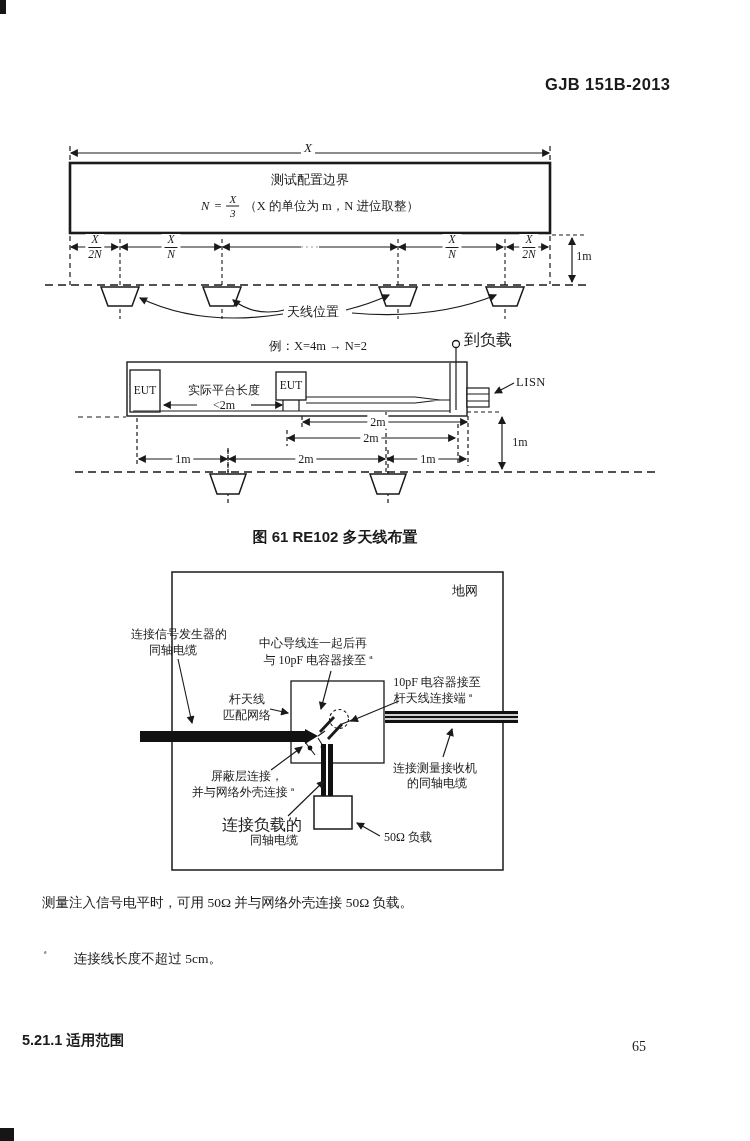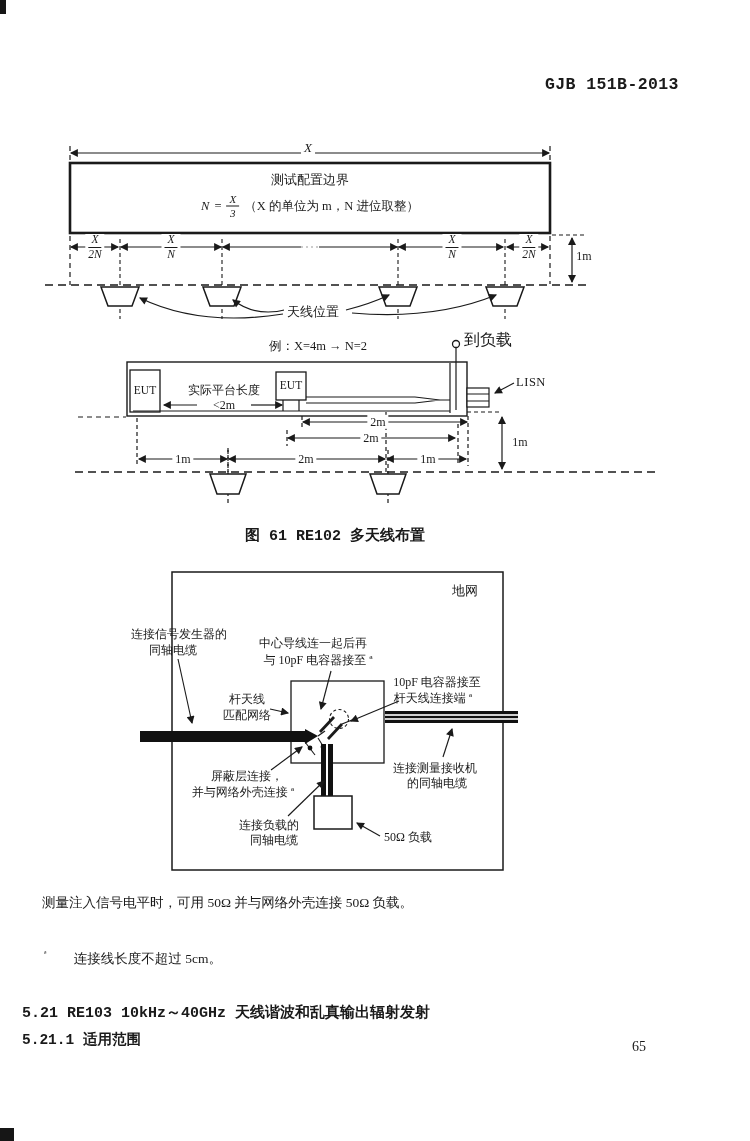--- a/index.html
+++ b/index.html
@@ -3,21 +3,21 @@
 <meta charset="utf-8">
 <style>
   html,body{margin:0;padding:0;background:#e8e8e8}
   .page{position:relative;width:750px;height:1141px;background:#fff;
         font-family:"Liberation Serif",serif;color:#1a1a1a;overflow:hidden;margin:0 auto}
   svg.art{position:absolute;left:0;top:0}
   .c{position:absolute;transform:translate(-50%,-50%);white-space:nowrap;line-height:1.2;text-align:center}
   .l{position:absolute;transform:translateY(-50%);white-space:nowrap;line-height:1.2}
   .bg{background:#fff;padding:0 3px}
   .it{font-style:italic}
-  .b{font-weight:bold;font-family:Liberation Mono, monospace}
+  .b{font-weight:bold;font-family:Liberation Sans, sans-serif}
   .frac{display:inline-flex;flex-direction:column;align-items:center;line-height:1;vertical-align:middle}
   .frac .fn{border-bottom:1px solid #1a1a1a;padding:0 3px 1px}
   .frac .fd{padding-top:1px}
   .formula{display:flex;align-items:center;gap:5px}
   .mark{position:absolute;background:#161616}
   sup.note-a{font-size:9px;vertical-align:super}
 </style>
 </head>
 <body>
 
@@ -208,31 +208,30 @@
   <div class="c" style="left:313px;top:643px;font-size:12px">中心导线连一起后再</div>
   <div class="c" style="left:318px;top:660px;font-size:12px">与 10pF 电容器接至 ª</div>
   <div class="c" style="left:247px;top:699px;font-size:12px">杆天线</div>
   <div class="c" style="left:247px;top:715px;font-size:12px">匹配网络</div>
   <div class="c" style="left:437px;top:682px;font-size:12px">10pF 电容器接至</div>
   <div class="c" style="left:433px;top:698px;font-size:12px">杆天线连接端 ª</div>
   <div class="c" style="left:247px;top:776px;font-size:12px">屏蔽层连接，</div>
   <div class="c" style="left:243px;top:792px;font-size:12px">并与网络外壳连接 ª</div>
   <div class="c" style="left:435px;top:768px;font-size:12px">连接测量接收机</div>
   <div class="c" style="left:437px;top:783px;font-size:12px">的同轴电缆</div>
-  <div class="c" style="left:269px;top:825px;font-size:12px">连接负载的</div>
+  <div class="c" style="left:262px;top:825px;font-size:16px">连接负载的</div>
   <div class="c" style="left:274px;top:840px;font-size:12px">同轴电缆</div>
   <div class="c" style="left:408px;top:837px;font-size:12px">50Ω 负载</div>
 
   <div class="l" style="left:42px;top:903px;font-size:13.5px">测量注入信号电平时，可用 50Ω 并与网络外壳连接 50Ω 负载。</div>
   <div class="l" style="left:44px;top:958px;font-size:13.5px">
     <sup class="note-a">ª</sup>
     <span style="margin-left:24px">连接线长度不超过 5cm。</span>
   </div>
 
 
-  <div class="l b" style="left:22px;top:1014px;font-size:15px">5.21   RE103   10kHz～40GHz 天线谐波和乱真输出辐射发射</div>
   <div class="l b" style="left:22px;top:1041px;font-size:14.5px">5.21.1   适用范围</div>
 
   <div class="l" style="left:632px;top:1047px;font-size:14px">65</div>
 
   <div class="mark" style="left:0;top:0;width:6px;height:14px"></div>
   <div class="mark" style="left:0;top:1128px;width:14px;height:13px"></div>
 </div>
 
 </body></html>

